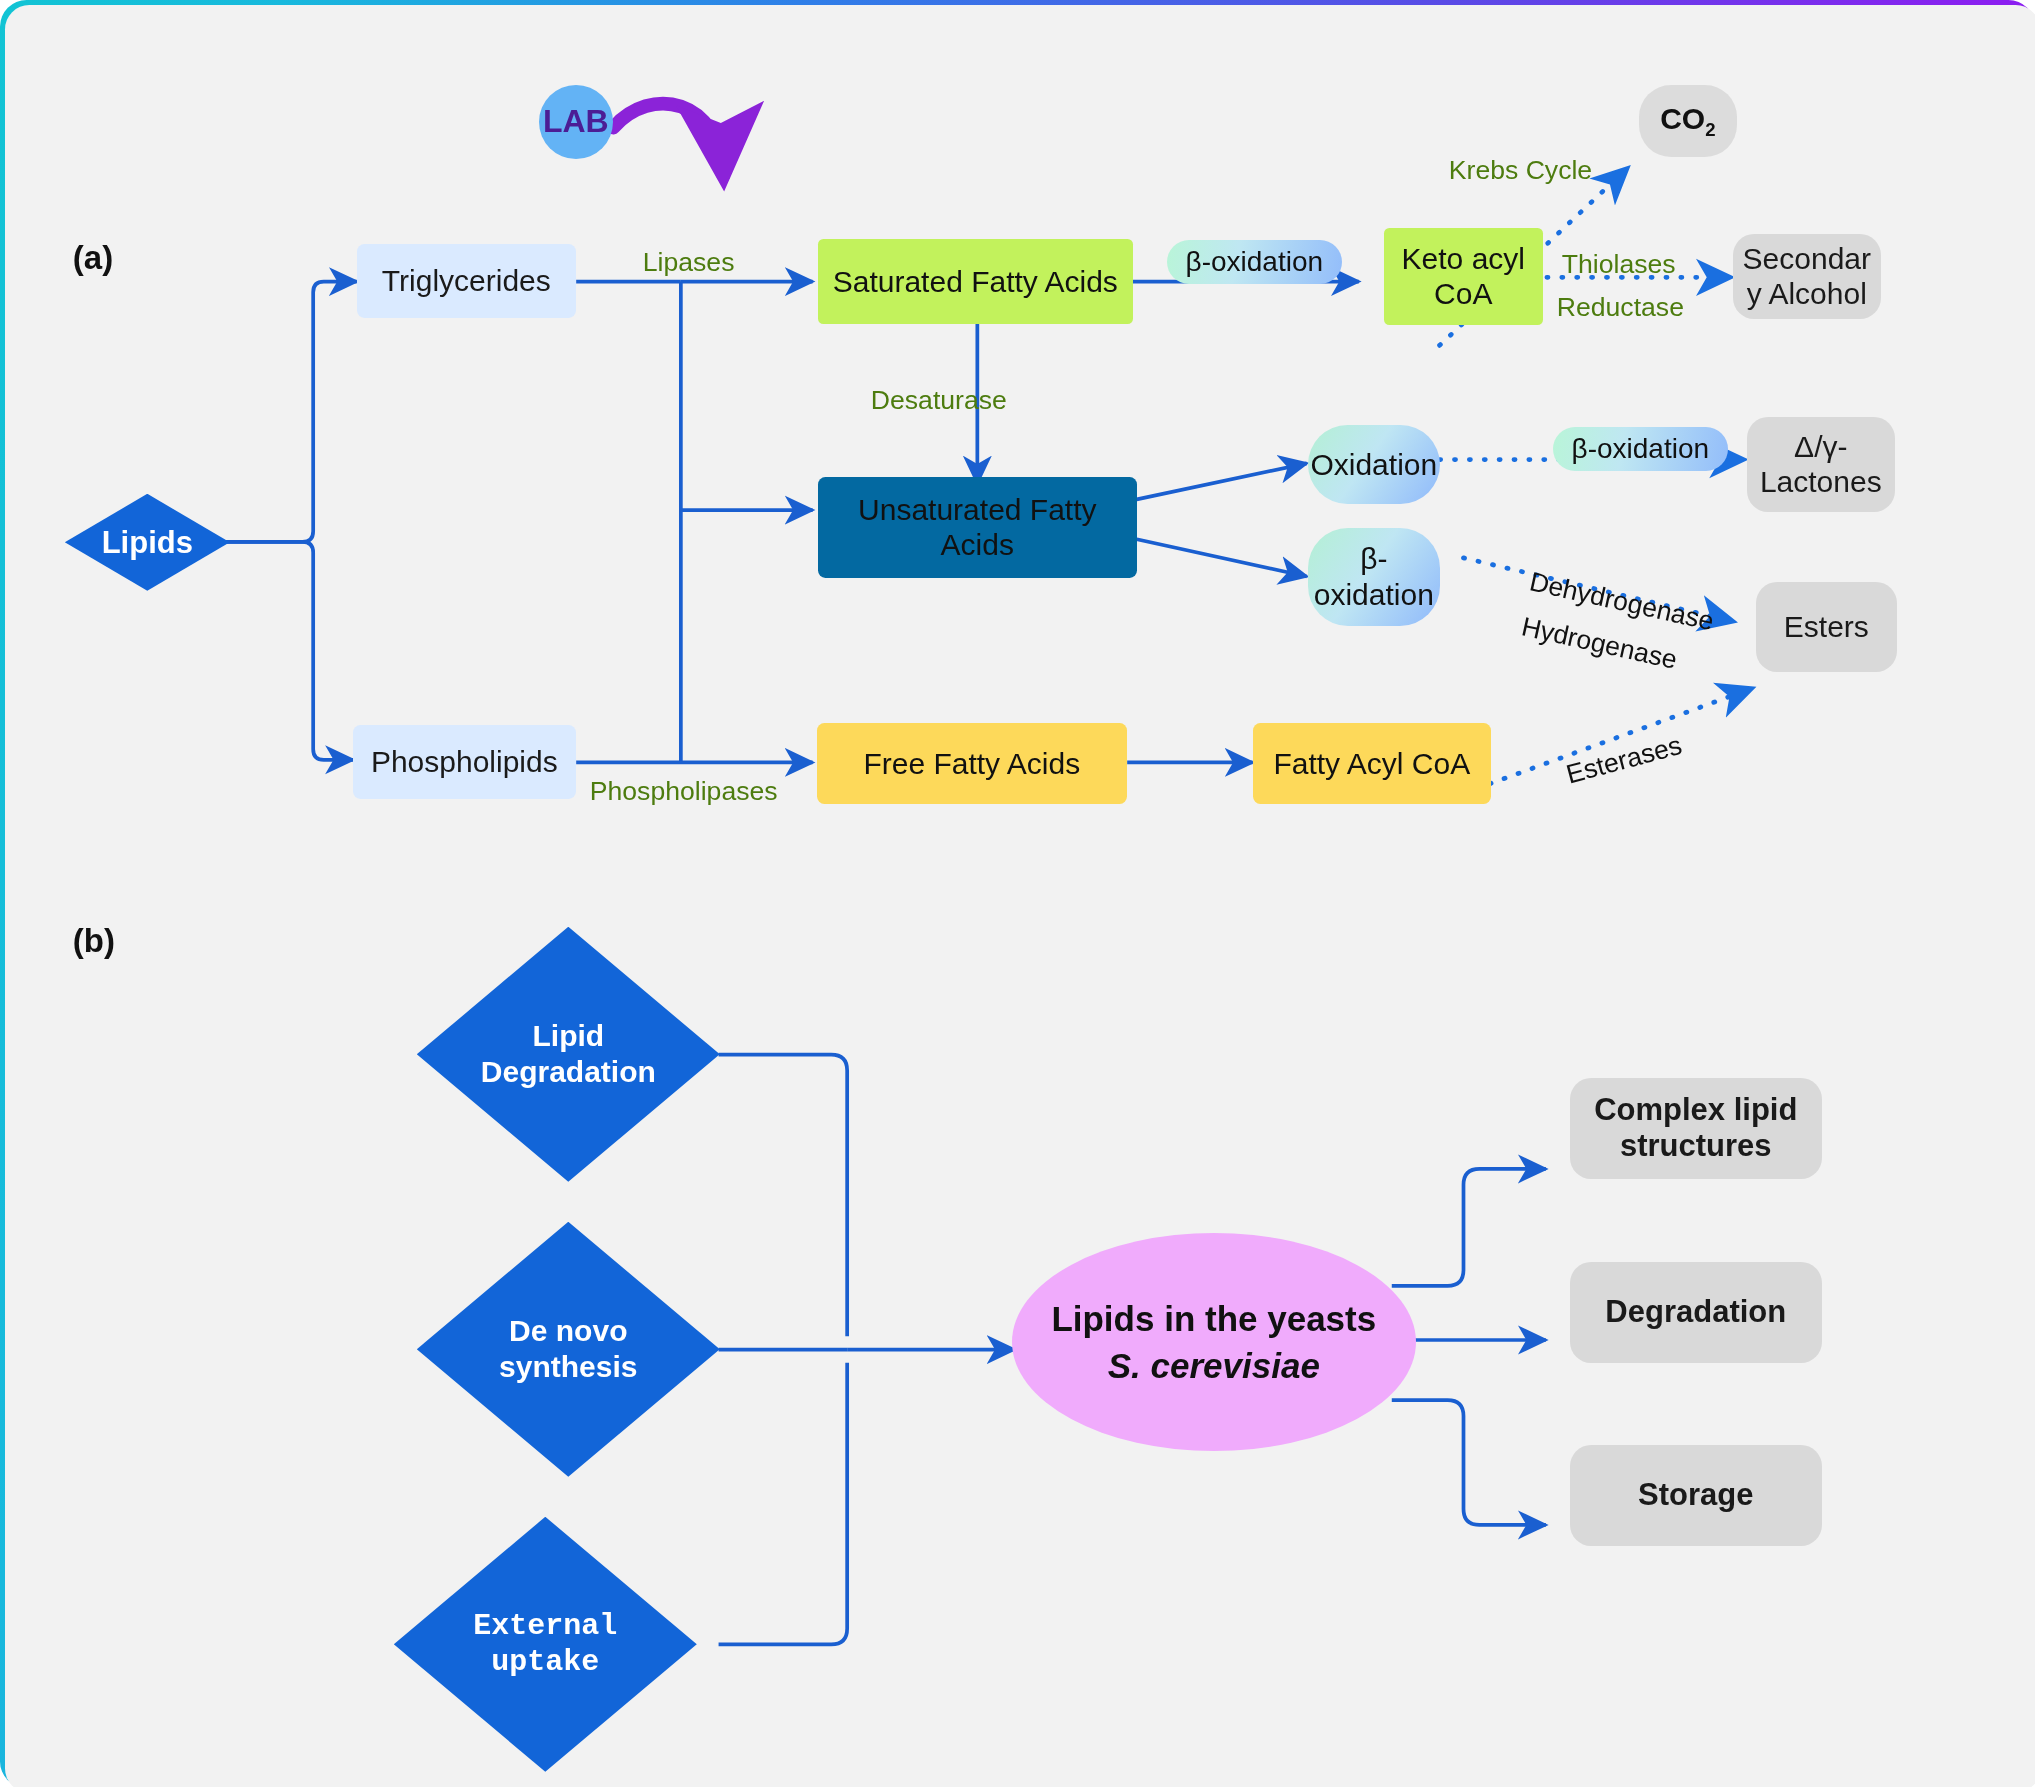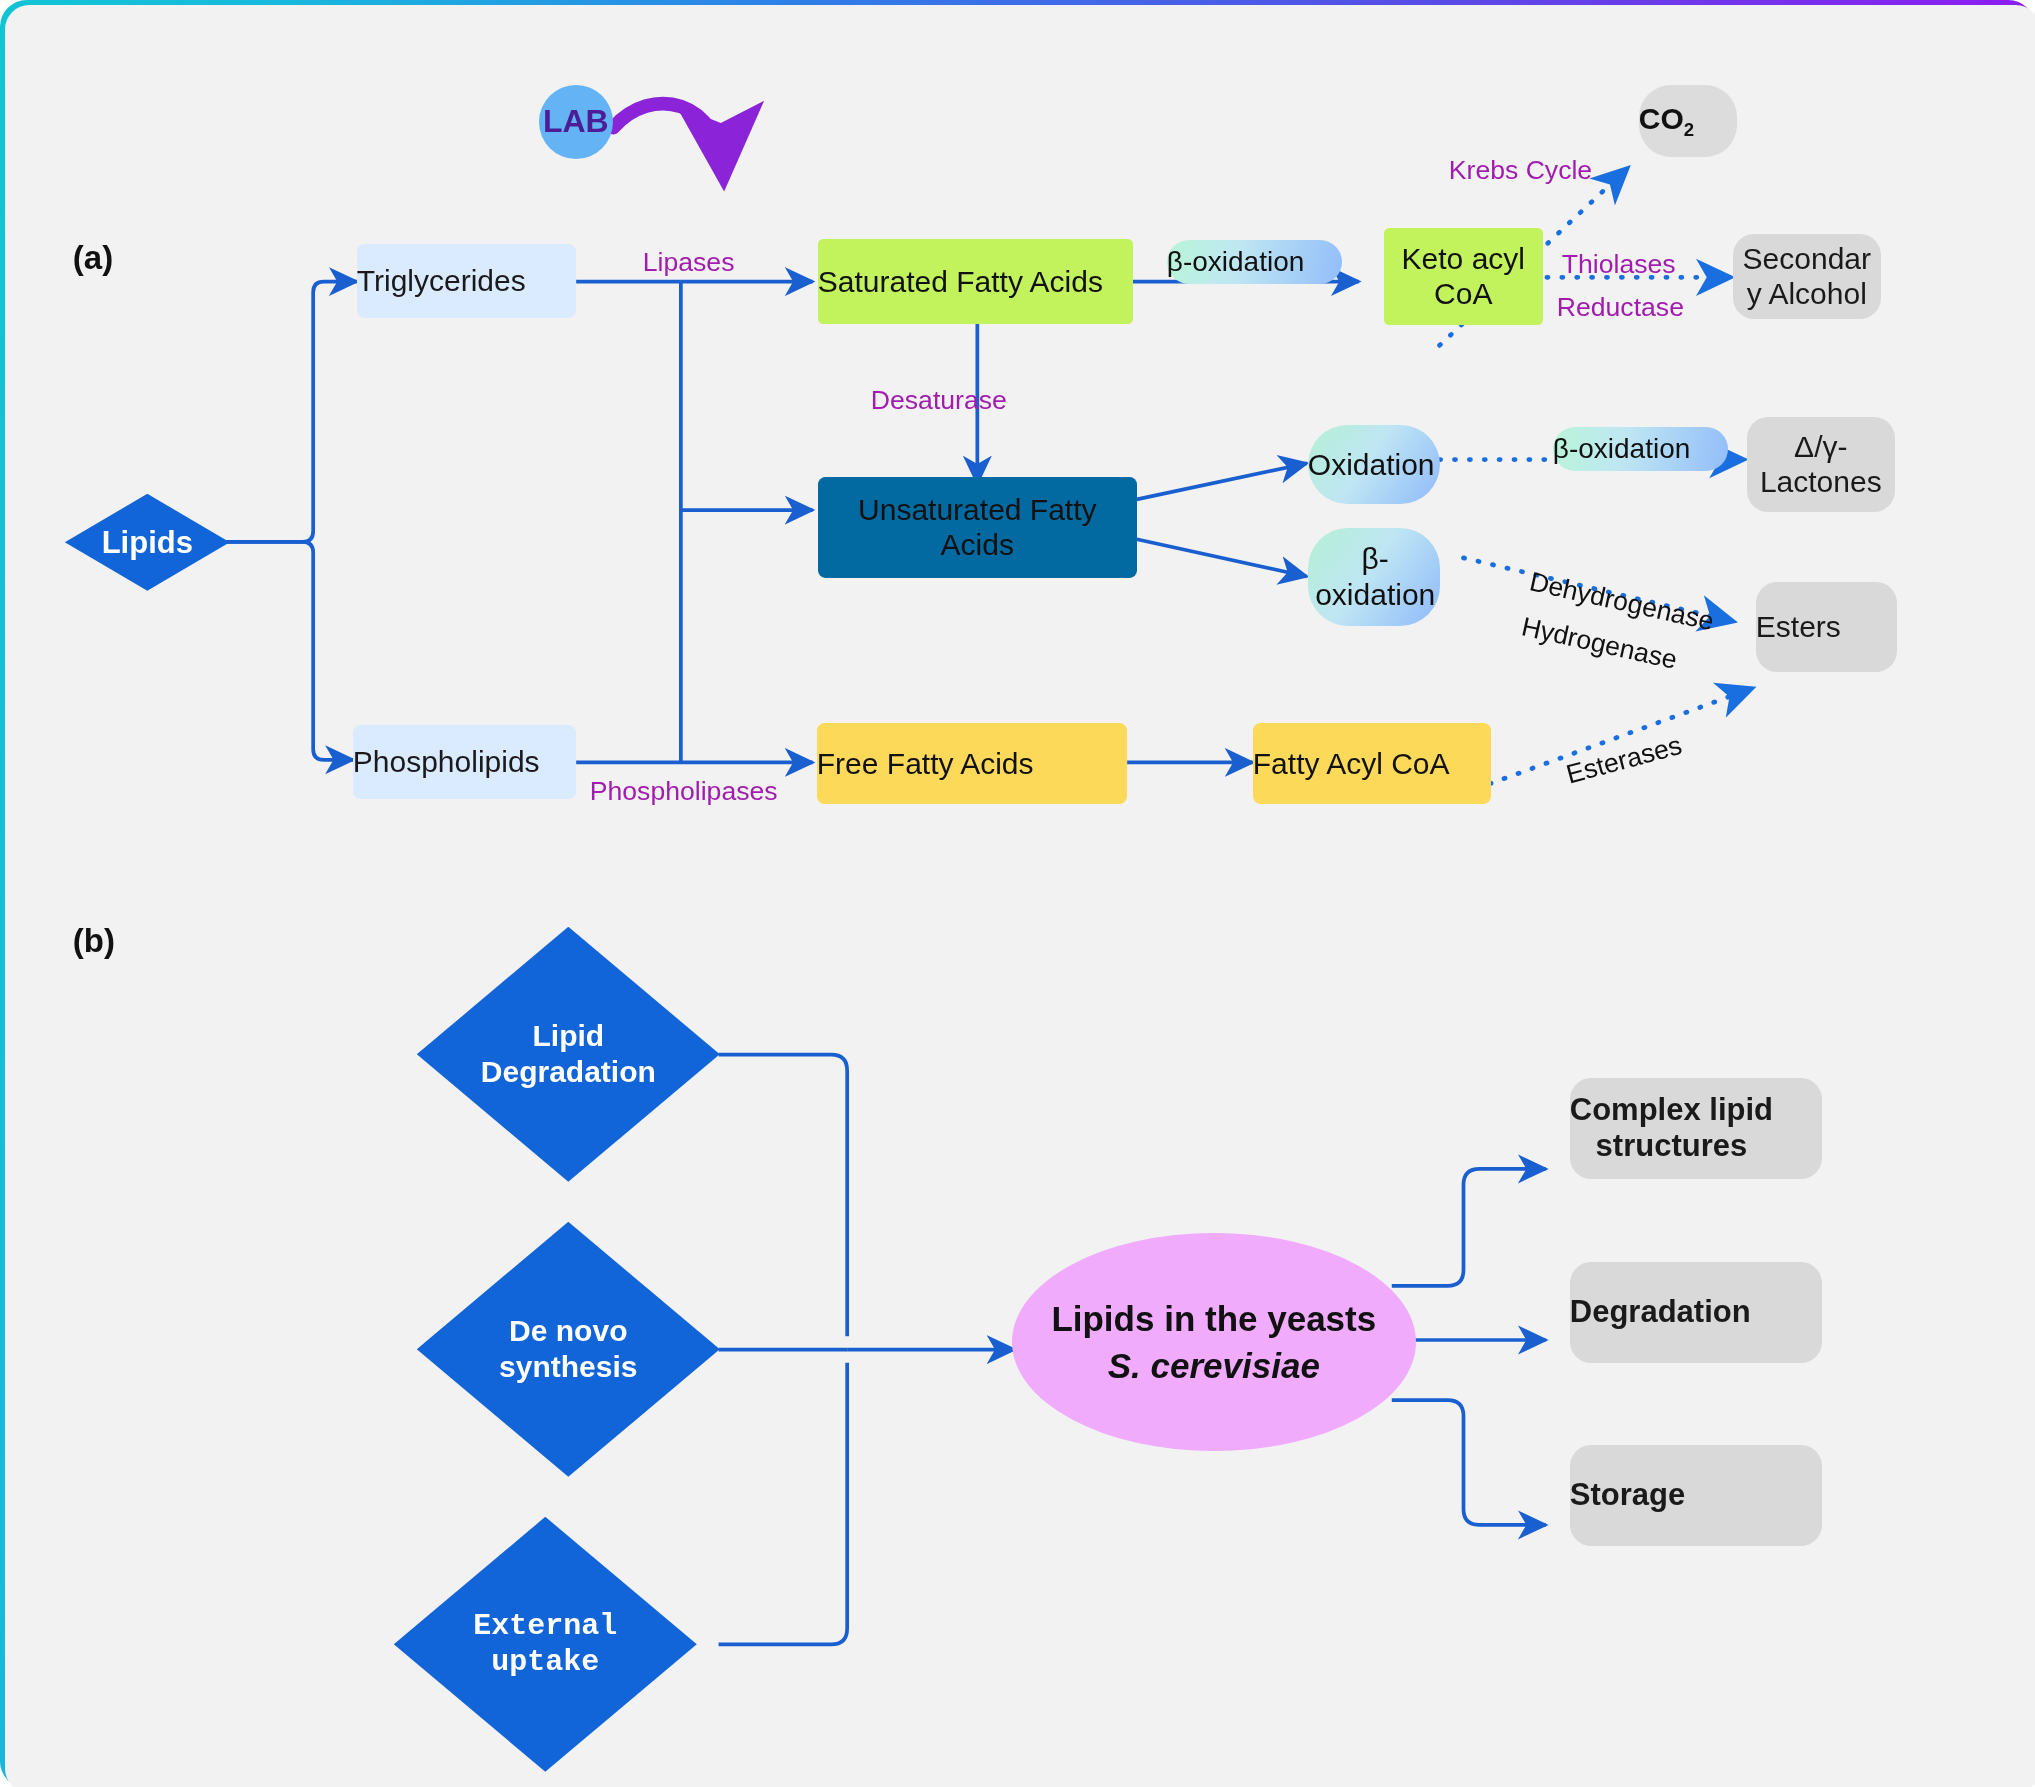--- a/index.html
+++ b/index.html
@@ -15,37 +15,37 @@
   }
   #figure-wrap{
     position:relative;
     width:2035px;height:1788px;
     background:linear-gradient(100deg,#12c4d4 0%,#18b9dd 12%,#2f7fe8 34%,#5a4ae6 62%,#8b1ff0 85%,#8a16f2 100%);
     border-radius:26.6px;
     box-sizing:border-box;
     padding:4.8px;
   }
   svg.layer{position:absolute;left:0;top:0;width:2035px;height:1788px;overflow:visible;pointer-events:none;}
-  .node{position:absolute;box-sizing:border-box;display:flex;align-items:center;justify-content:flex-start;text-align:center;line-height:1.18;}
+  .node{position:absolute;box-sizing:border-box;display:flex;align-items:center;justify-content:center;text-align:center;line-height:1.18;}
   .panel-label{position:absolute;font-weight:bold;color:#111;font-size:33px;}
 
   
   .lightblue-box{background:#daeaff;border-radius:7.4px;color:#1a1a1a;font-size:30px;}
   .green-box{background:#c2f25c;border-radius:5.3px;color:#111;font-size:30px;}
   .blue-box{background:#0369a1;border-radius:7.4px;color:#111;font-size:30px;}
   .yellow-box{background:#fdd95a;border-radius:7.4px;color:#111;font-size:30px;}
   .gray-box{background:#d9d9d9;border-radius:21px;color:#1a1a1a;font-size:30px;}
   .gray-pill{background:#dcdcdc;border-radius:32px;color:#111;font-size:30px;font-weight:bold;}
   .grad-pill{
      background:linear-gradient(100deg,#b9f5d8 0%,#bfe7f2 40%,#93bdfa 100%);
      border-radius:26.6px;color:#111;font-size:28px;}
   .grad-round{
      background:linear-gradient(125deg,#b4f0d4 0%,#bfe6f3 45%,#8fb9fb 100%);
      border-radius:40px;color:#111;font-size:30px;}
-  .edge-label{position:absolute;color:#a21caf;font-size:26.6px;white-space:nowrap;}
+  .edge-label{position:absolute;color:#4d7c0f;font-size:26.6px;white-space:nowrap;}
 
   
   .diamond{position:absolute;display:flex;align-items:center;justify-content:center;}
   .diamond .dshape{position:absolute;left:0;top:0;width:100%;height:100%;
      background:#1265d8;clip-path:polygon(50% 0,100% 50%,50% 100%,0 50%);}
   .diamond .dtext{position:relative;color:#fff;font-weight:bold;text-align:center;line-height:1.2;}
 
   
   .lab-circle{position:absolute;background:#63b3f5;border-radius:50%;
      display:flex;align-items:center;justify-content:center;color:#4c1d95;font-weight:bold;font-size:32px;}

